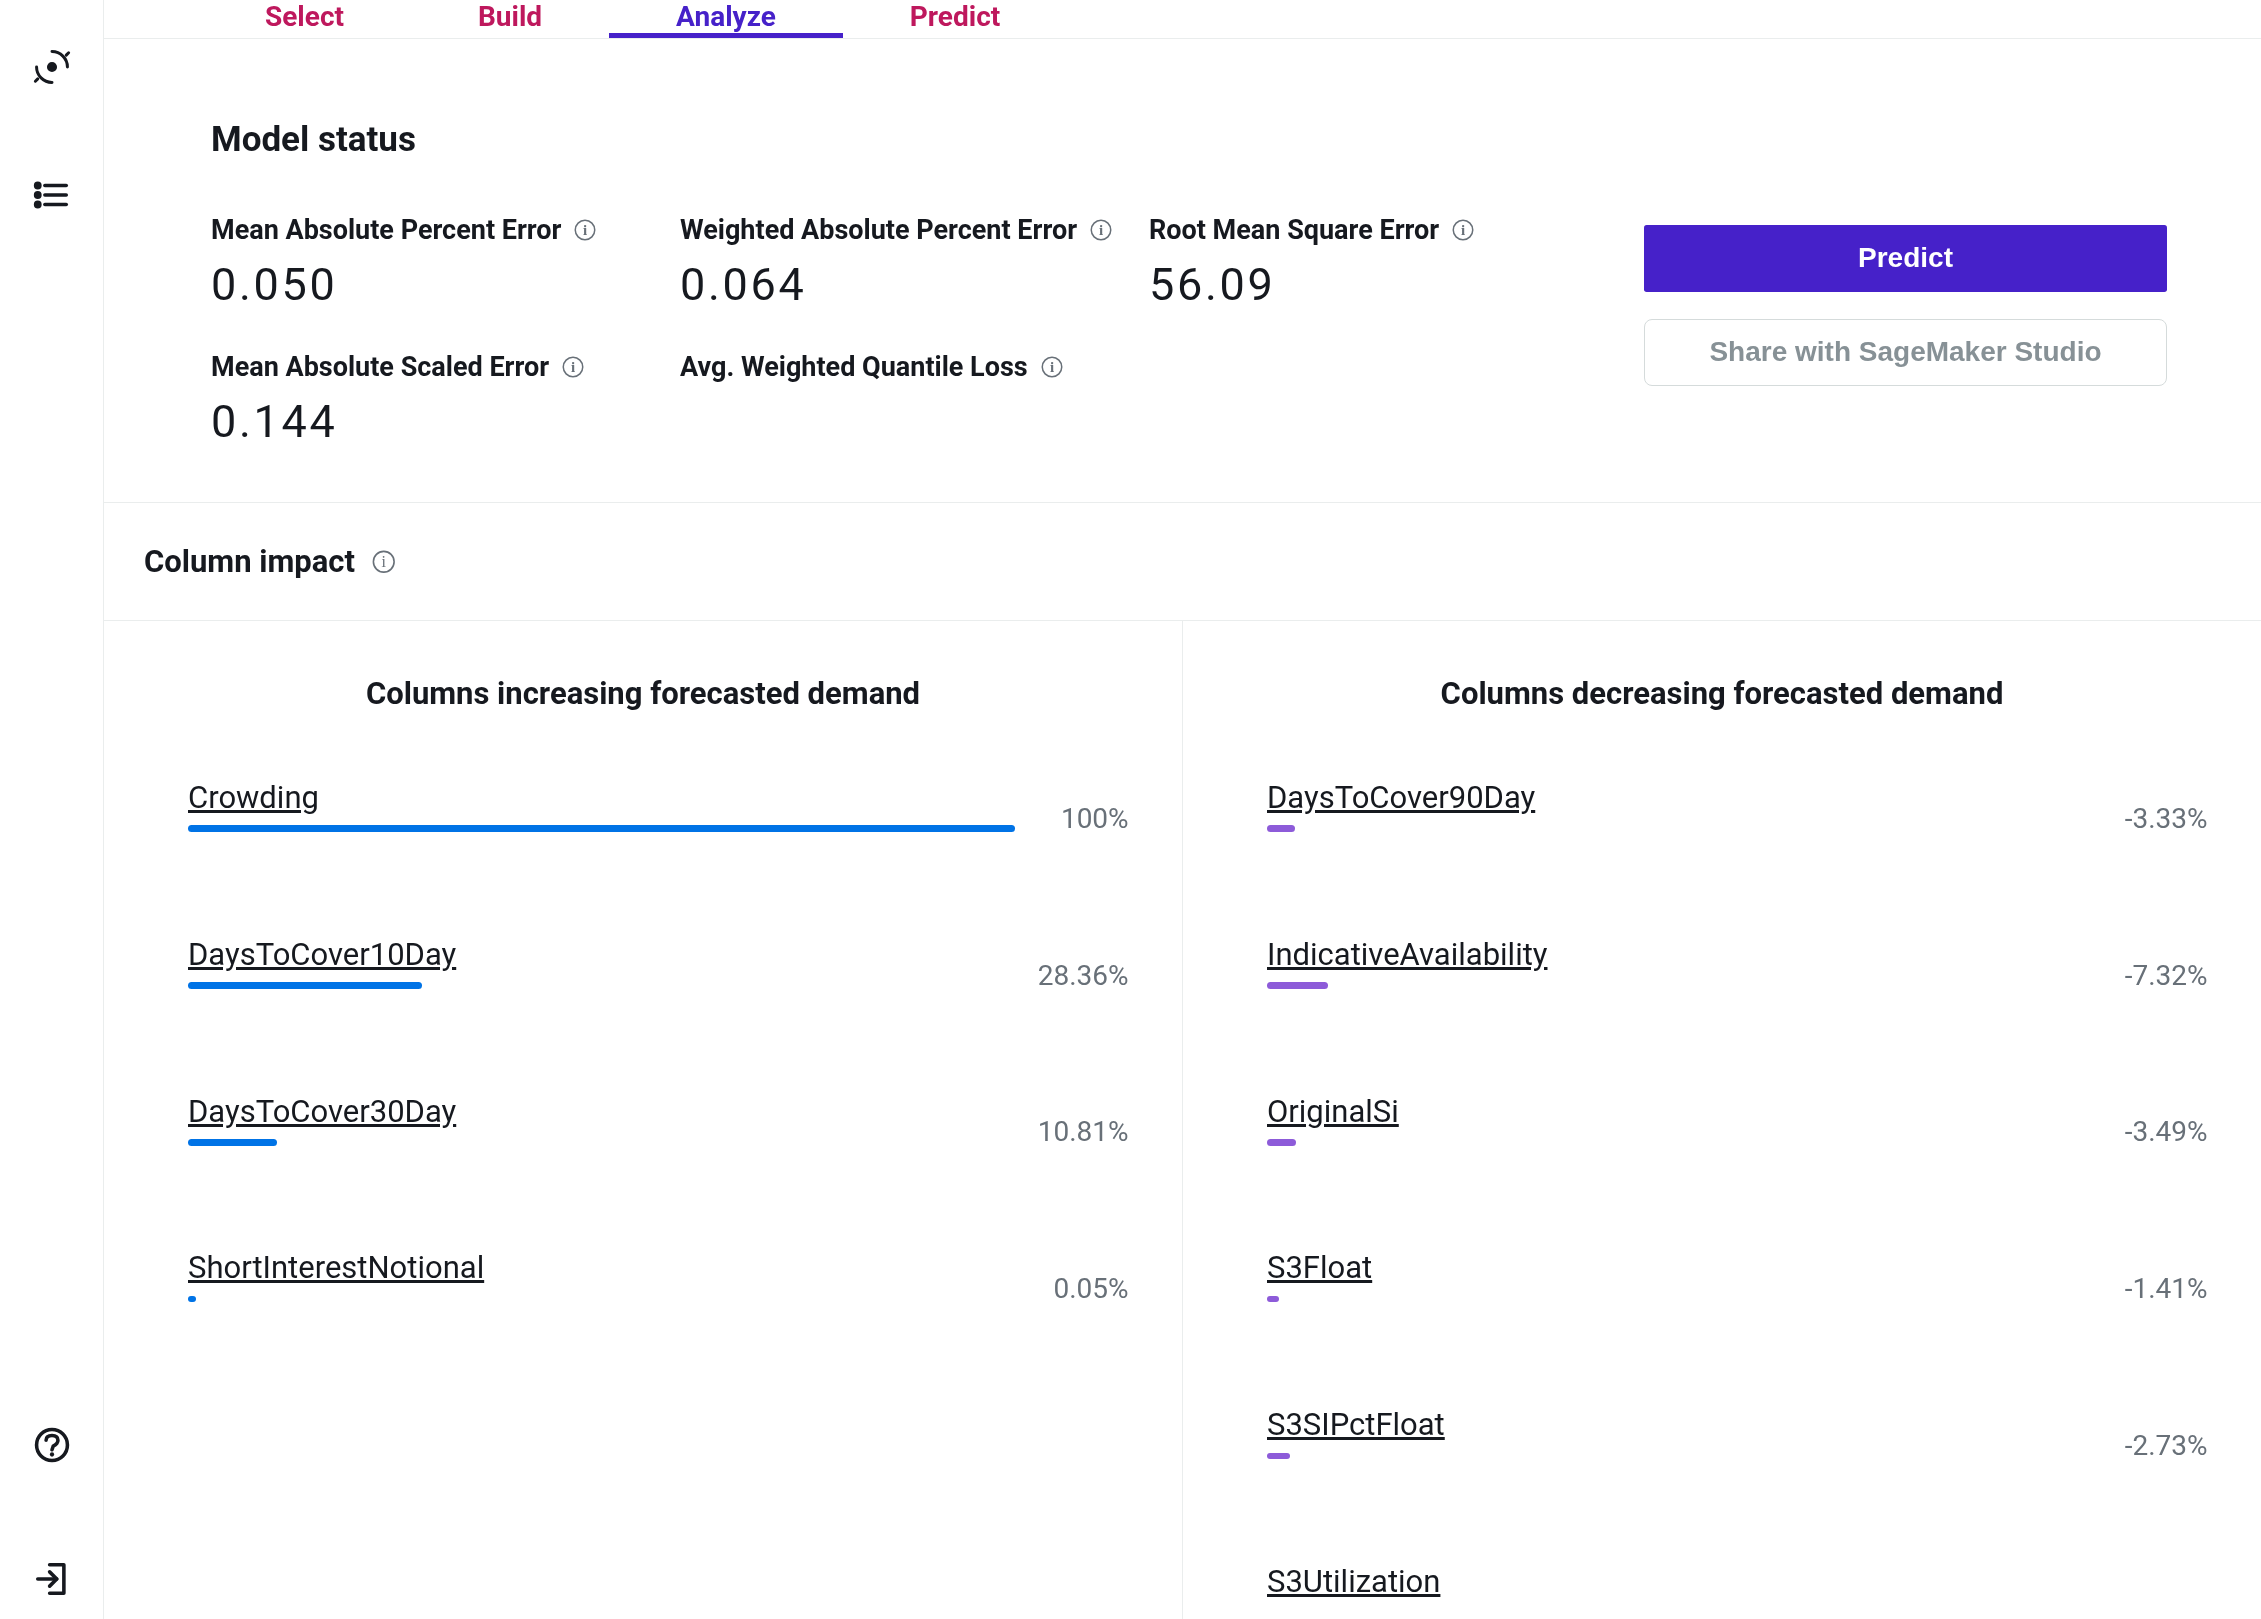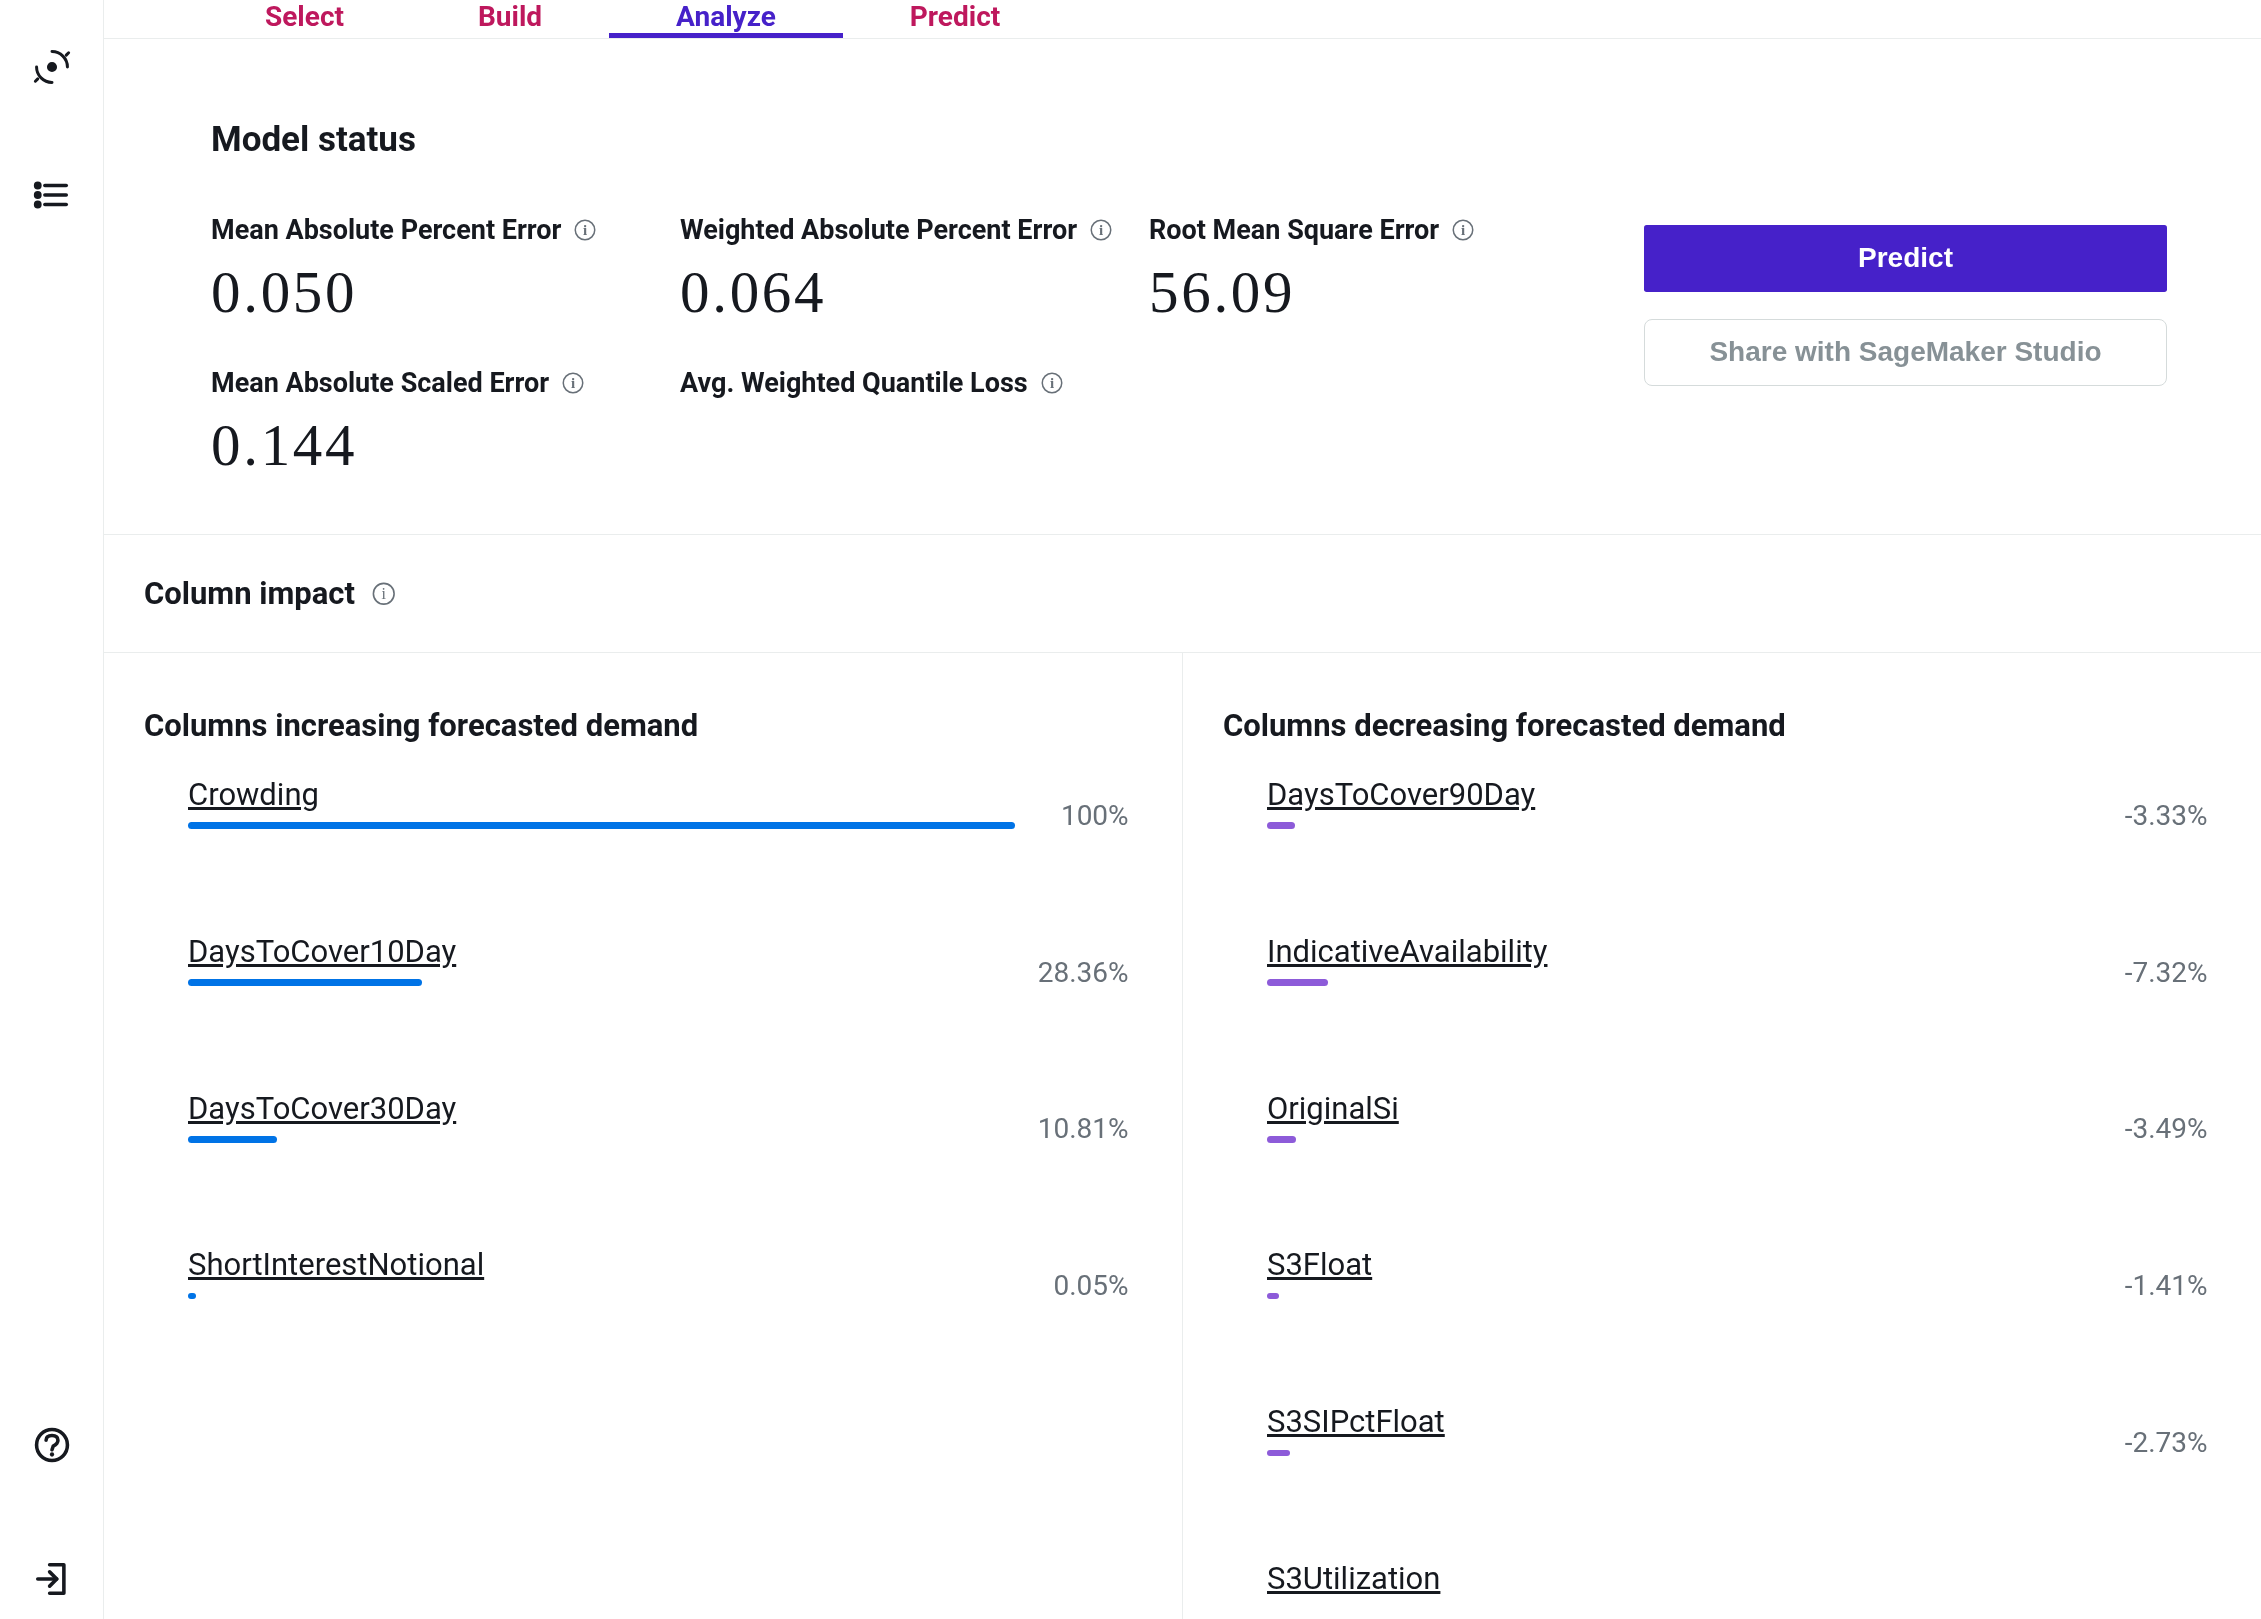--- a/index.html
+++ b/index.html
@@ -80,26 +80,25 @@
   .metric-label {
     font-size: 27px;
     font-weight:700;
     color:#16191f;
     display:flex;
     align-items:center;
     gap: 12px;
   }
   .metric-label .info-icon { width: 24px; height: 24px; }
   .metric-value {
-    font-size: 59px;
+    font-size: 45px;
     font-weight:400;
     letter-spacing: 2.7px;
     color:#16191f;
     margin-top: 12px;
-    font-family: Liberation Serif, serif;
   }
   .ms-actions {
     width: 523px;
     display:flex;
     flex-direction:column;
     gap: 27px;
     padding-top: 10.7px;
   }
   .btn-primary {
     background: #4621c9;
@@ -141,21 +140,22 @@
     display:flex;
   }
   .ci-col {
     flex:1;
     padding: 54px 40px 27px 40px;
   }
   .ci-col:first-child { border-right:0.7px solid #eaeded; }
   .ci-col h3 {
     font-size: 31px;
     font-weight:700;
-    margin-bottom: 32px;
+    margin-bottom: 67px;
+    text-align: center;
   }
   .ci-item {
     margin-bottom: 101px;
     padding-left: 44px;
     padding-right: 13.4px;
   }
   .ci-item .name {
     font-size: 31px;
     font-weight:400;
     color:#16191f;

